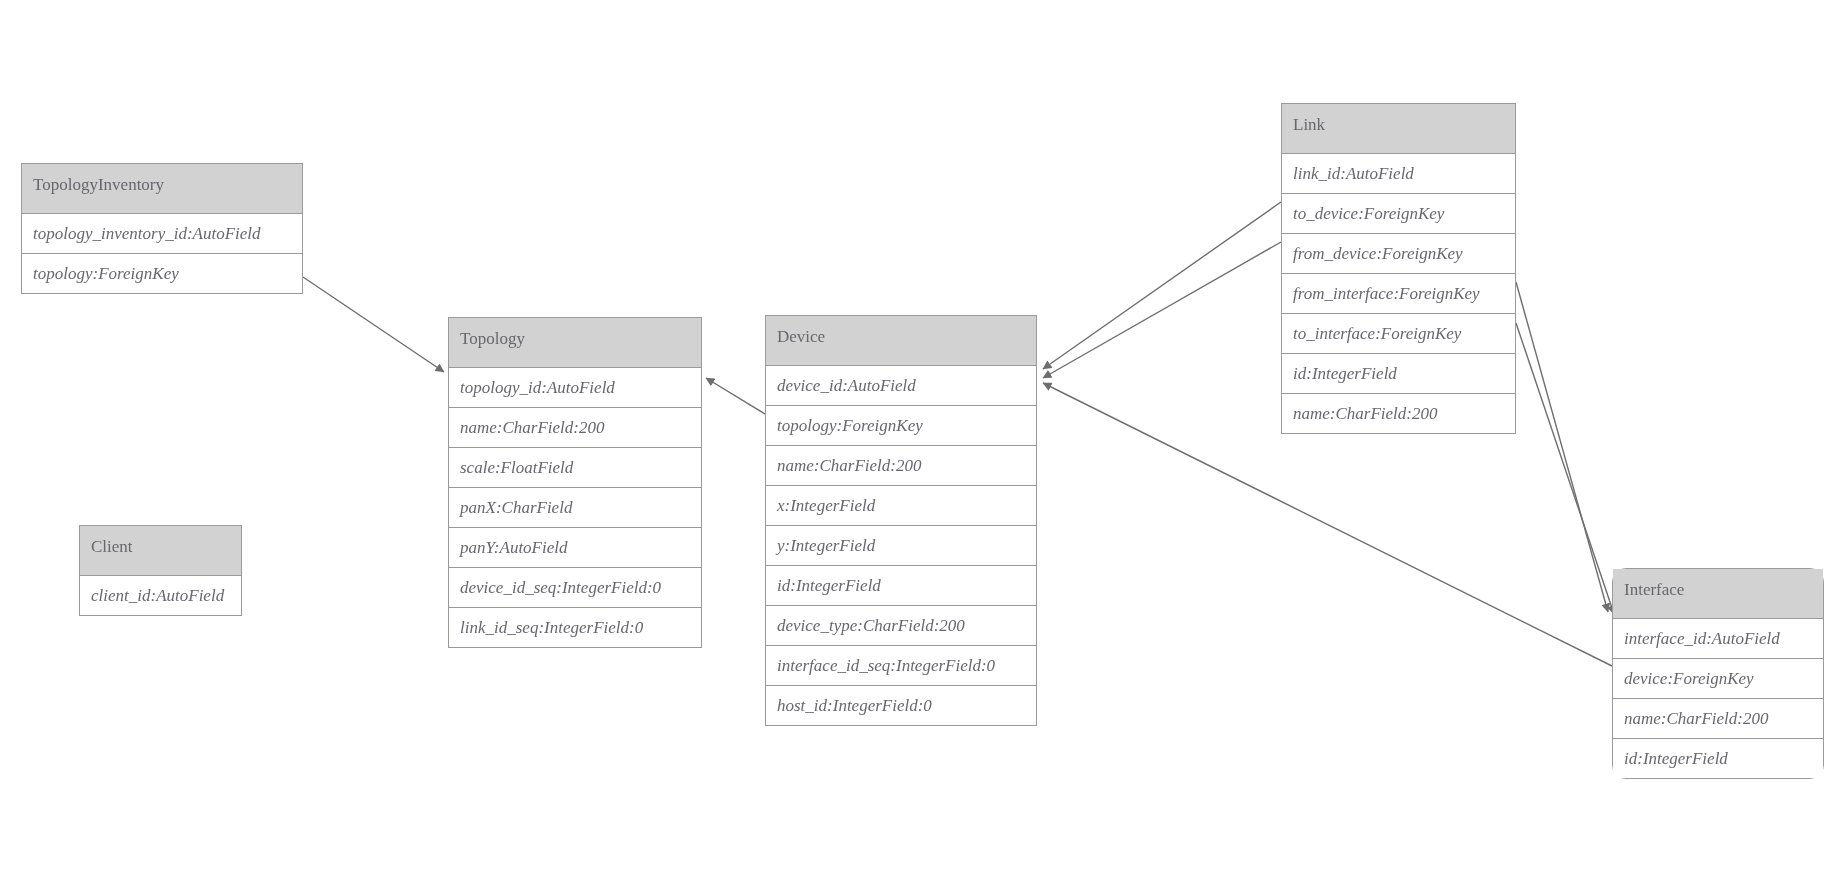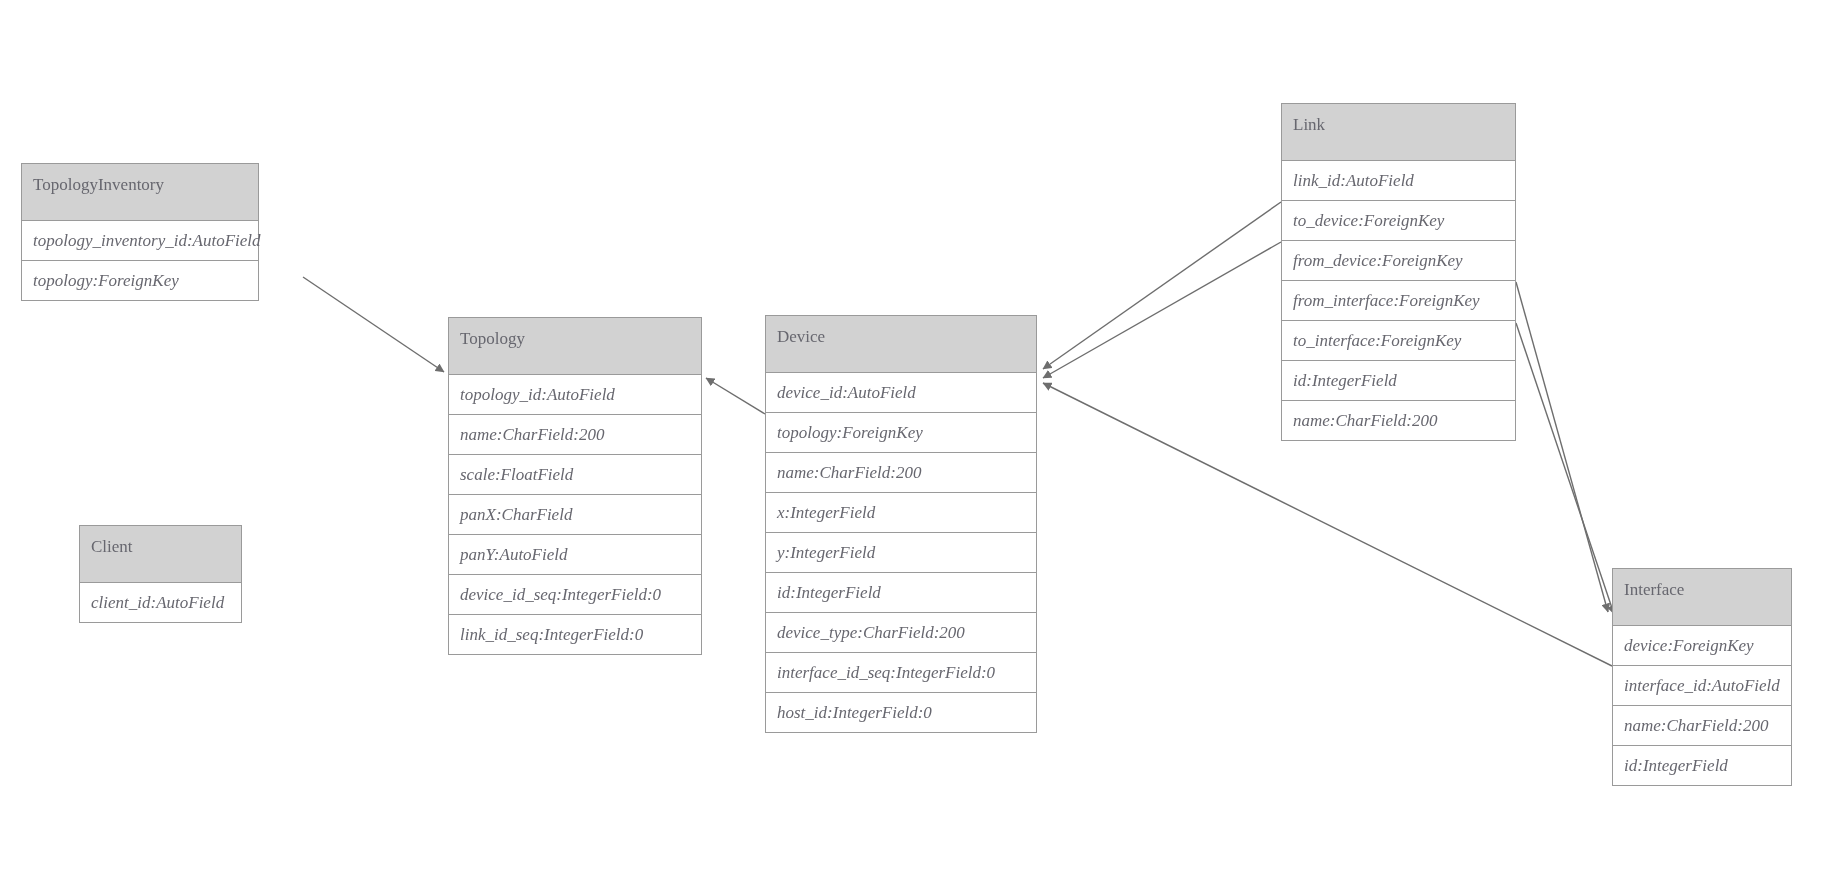--- a/index.html
+++ b/index.html
@@ -33,21 +33,21 @@
     background: #ffffff;
     z-index: 2;
   }
   .entity-header {
     box-sizing: border-box;
     background: #d2d2d2;
     border-bottom: 1px solid #9a9a9a;
     color: #67676f;
     font-size: 17px;
     line-height: 1;
-    padding: 12px 0 27px 11px;
+    padding: 12px 0 20px 11px;
     white-space: nowrap;
   }
   .entity-row {
     box-sizing: border-box;
     border-bottom: 1px solid #9a9a9a;
     color: #67676f;
     font-size: 17px;
     line-height: 1;
     padding: 11px 10px 11px 11px;
     white-space: nowrap;
@@ -74,21 +74,21 @@
         <path d="M 765,414 L 706,378" marker-end="url(#arrow)"></path>
         <path d="M 1281,202 L 1043,369" marker-end="url(#arrow)"></path>
         <path d="M 1281,242 L 1043,378" marker-end="url(#arrow)"></path>
         <path d="M 1612,666 L 1043,383" marker-end="url(#arrow)"></path>
         <path d="M 1516,282 L 1608,612" marker-end="url(#arrow)"></path>
         <path d="M 1516,323 L 1614,614" marker-end="url(#arrow)"></path>
       </g>
   </svg>
 
   <div id="entity-layer">
-      <div class="entity" style="left: 21px; top: 163px; width: 238px;">
+      <div class="entity" style="left: 21px; top: 163px; width: 282px;">
         <div class="entity-header">TopologyInventory</div>
         <div class="entity-row">topology_inventory_id:AutoField</div>
         <div class="entity-row">topology:ForeignKey</div>
       </div>
       <div class="entity" style="left: 79px; top: 525px; width: 163px;">
         <div class="entity-header">Client</div>
         <div class="entity-row">client_id:AutoField</div>
       </div>
       <div class="entity" style="left: 448px; top: 317px; width: 254px;">
         <div class="entity-header">Topology</div>
@@ -115,22 +115,22 @@
       <div class="entity" style="left: 1281px; top: 103px; width: 235px;">
         <div class="entity-header">Link</div>
         <div class="entity-row">link_id:AutoField</div>
         <div class="entity-row">to_device:ForeignKey</div>
         <div class="entity-row">from_device:ForeignKey</div>
         <div class="entity-row">from_interface:ForeignKey</div>
         <div class="entity-row">to_interface:ForeignKey</div>
         <div class="entity-row">id:IntegerField</div>
         <div class="entity-row">name:CharField:200</div>
       </div>
-      <div class="entity" style="left: 1612px; top: 568px; width: 180px;">
+      <div class="entity" style="left: 1612px; top: 568px; width: 212px; border-radius: 14px;">
         <div class="entity-header">Interface</div>
+        <div class="entity-row">interface_id:AutoField</div>
         <div class="entity-row">device:ForeignKey</div>
-        <div class="entity-row">interface_id:AutoField</div>
         <div class="entity-row">name:CharField:200</div>
         <div class="entity-row">id:IntegerField</div>
       </div>
     </div>
 
 </div>
 
 </body></html>

